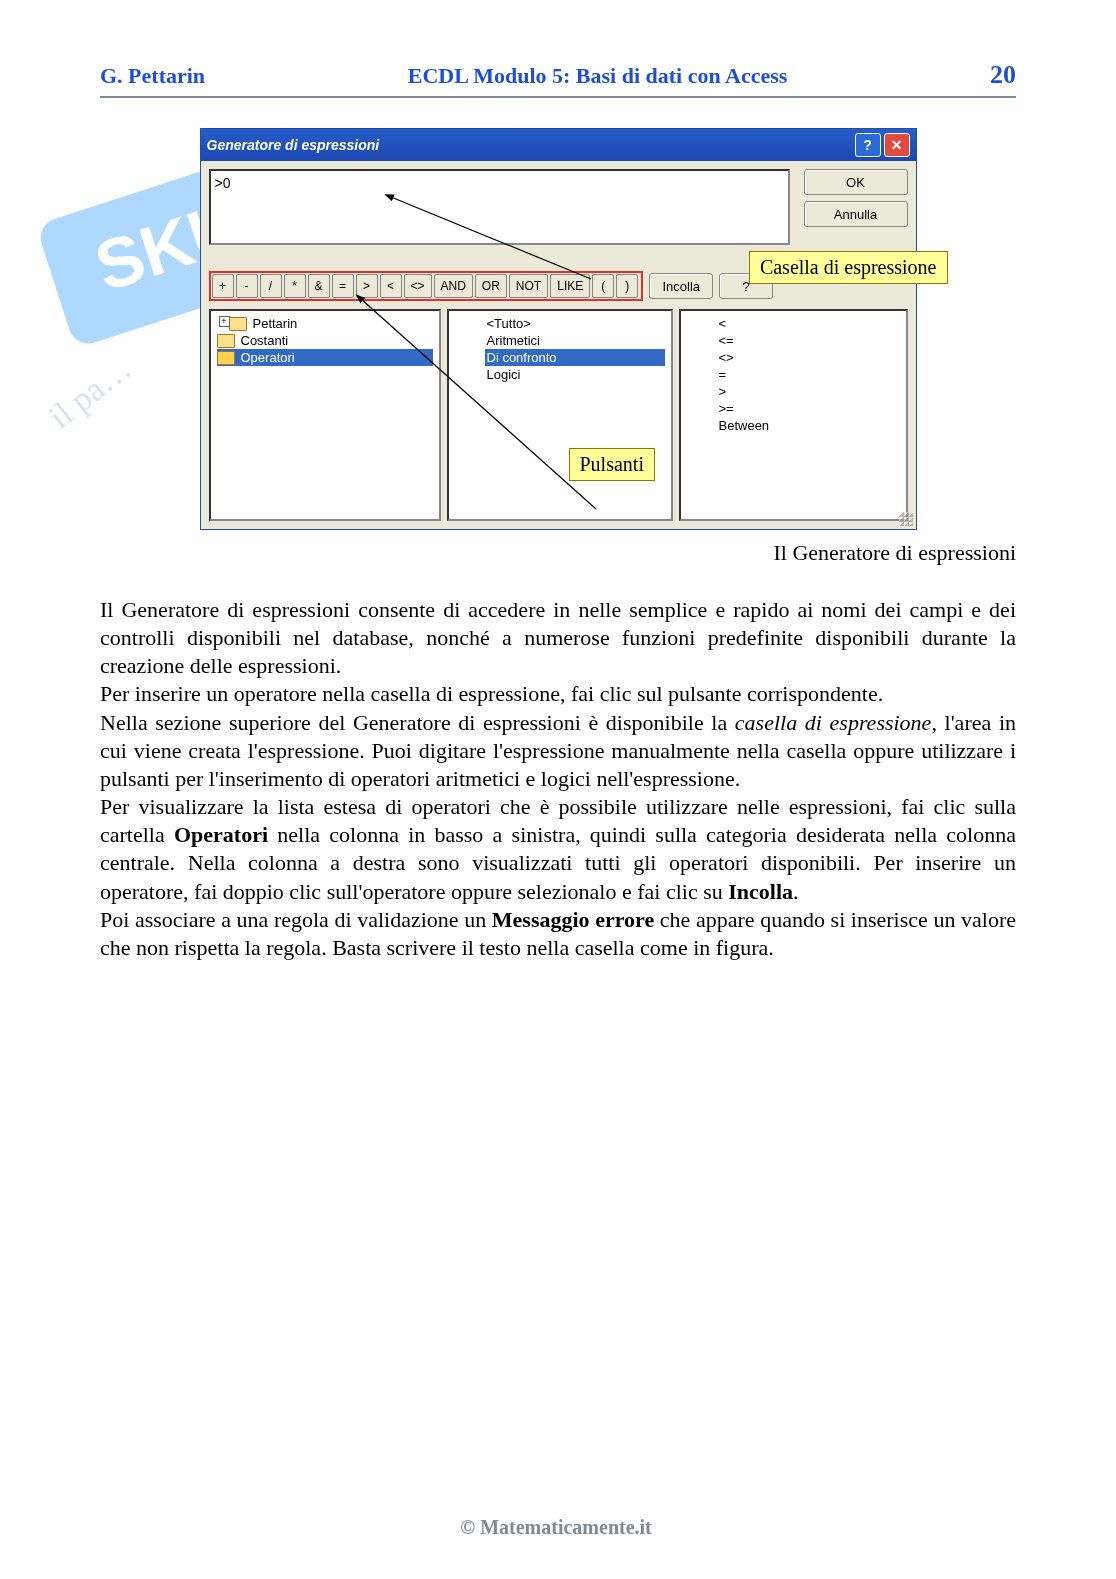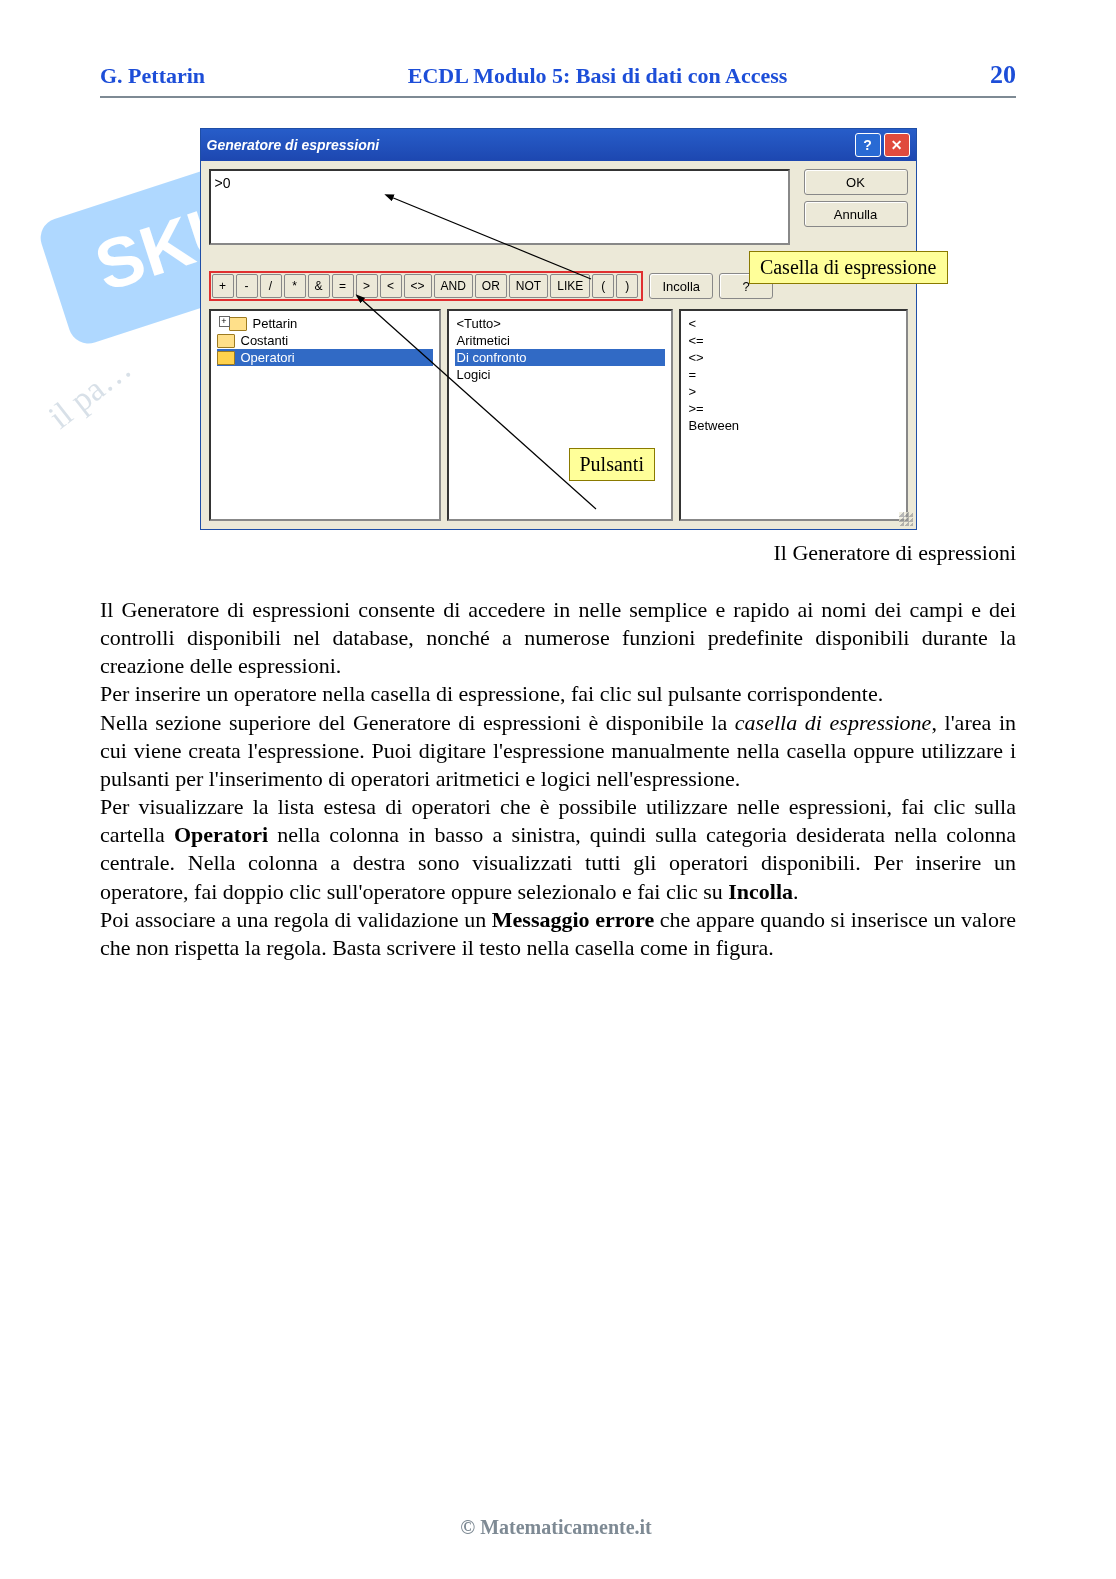--- a/index.html
+++ b/index.html
@@ -150,21 +150,21 @@
     position: absolute;
     left: -11px; top: -2px;
     border: 1px solid #666;
     width: 9px; height: 9px;
     font-size: 9px; line-height: 8px;
     text-align: center;
     background: #fff;
     color: #000;
   }
   .folder-icon.open { background: #ffd24d; }
-  .list-item { padding: 1px 2px; }
+  .list-item { padding: 1px 2px; margin-left: 30px; }
   .list-item.selected { background: #316ac5; color: #fff; }
   .resize-grip {
     position: absolute;
     right: 3px; bottom: 3px;
     width: 14px; height: 14px;
     background:
       linear-gradient(135deg, transparent 50%, #9a9a9a 50%) 0 0/5px 5px,
       #ece9d8;
     opacity: .7;
   }

